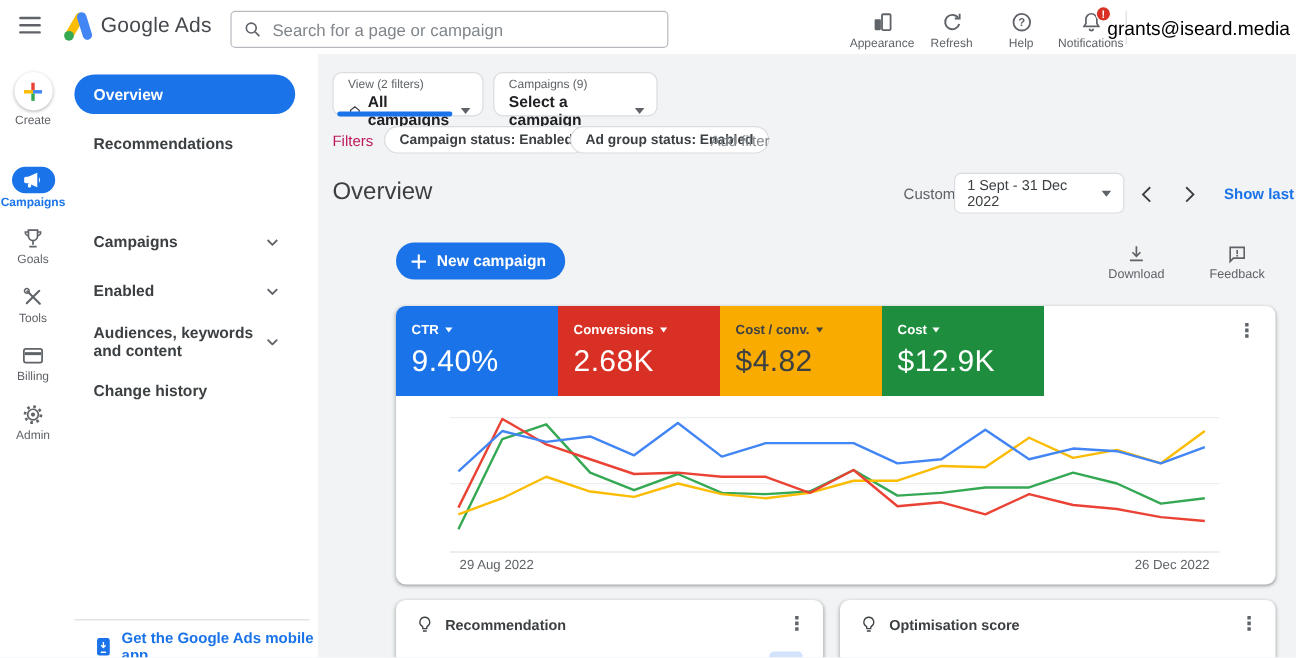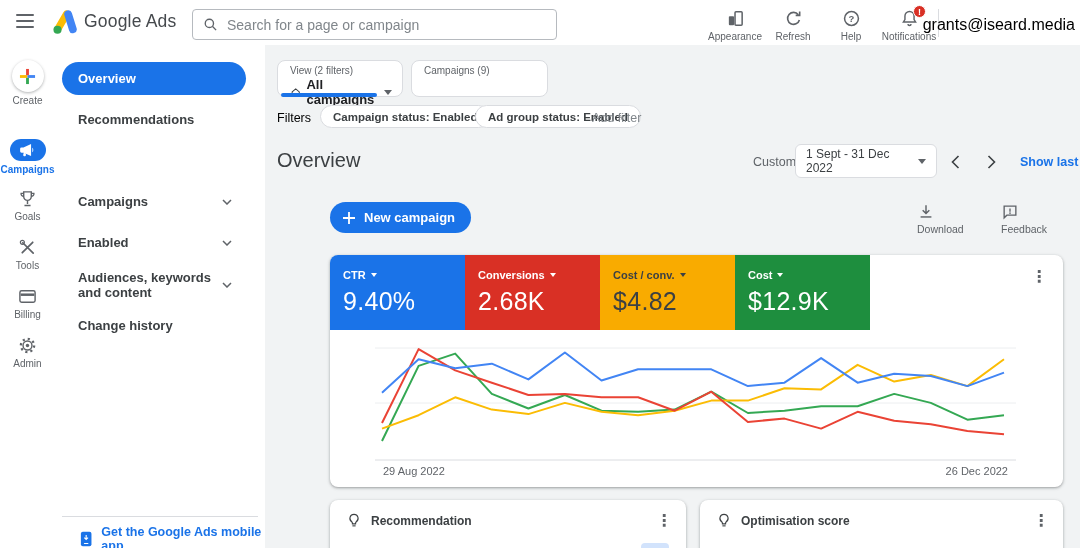--- a/index.html
+++ b/index.html
@@ -49,40 +49,40 @@
 
   .selbox { position:absolute; background:#fff; border:1px solid #dadce0; border-radius:8px; height:37px; padding:4px 10px 0 12px; cursor:pointer; }
   .selbox .small { font-size:10px; color:#5f6368; }
   .selbox .val { display:flex; align-items:center; font-size:13px; font-weight:bold; color:#202124; margin-top:1px; }
   .view-box { left:12px; top:15px; width:126px; }
   .view-underline { position:absolute; left:3px; bottom:-1px; width:96px; height:4px; background:#1a73e8; border-radius:3px; }
   .camp-box { left:146px; top:15px; width:137px; }
   .caret { width:0; height:0; border-left:4px solid transparent; border-right:4px solid transparent; border-top:5px solid currentColor; display:inline-block; }
   .selbox .caret { color:#5f6368; margin-left:auto; }
 
-  .filters-label { position:absolute; left:12px; top:66px; font-size:12.5px; color:#000000; }
+  .filters-label { position:absolute; left:12px; top:66px; font-size:12.5px; color:#be185d; }
   .chip { position:absolute; top:60px; height:23px; background:#fff; border:1px solid #dadce0; border-radius:12px;
           display:flex; align-items:center; padding:0 12px; font-size:11.5px; font-weight:bold; color:#3c4043; cursor:pointer; white-space:nowrap; }
   .chip1 { left:55px; } .chip2 { left:210px; }
   .add-filter { position:absolute; left:327px; top:66px; font-size:12.5px; color:#80868b; cursor:pointer; }
 
   .page-title { position:absolute; left:12px; top:104px; font-size:20px; color:#3c4043; }
   .range-mode { position:absolute; left:488px; top:110px; font-size:12.5px; color:#5f6368; }
   .date-box { position:absolute; left:530px; top:99px; width:142px; height:34px; background:#fff; border:1px solid #dadce0;
               border-radius:6px; display:flex; align-items:center; padding:0 10px; cursor:pointer; justify-content:center; }
   .date-box .txt { font-size:12px; color:#3c4043; }
   .date-box .caret { color:#5f6368; }
   .nav-chev { position:absolute; top:107px; width:20px; height:20px; display:flex; align-items:center; justify-content:center; cursor:pointer; }
   .chev-prev { left:680px; } .chev-next { left:716px; }
   .show-last { position:absolute; left:755px; top:110px; font-size:12.5px; font-weight:bold; color:#1a73e8; cursor:pointer; white-space:nowrap; }
 
   .new-campaign { position:absolute; left:65px; top:157px; height:31px; background:#1a73e8; border-radius:16px; border:none;
                   display:flex; align-items:center; padding:0 16px 0 12px; cursor:pointer; }
   .new-campaign .txt { color:#fff; font-size:13px; font-weight:bold; margin-left:8px; }
-  .icon-btn { position:absolute; top:158px; width:60px; display:flex; flex-direction:column; align-items:flex-start; cursor:pointer; }
+  .icon-btn { position:absolute; top:158px; width:60px; display:flex; flex-direction:column; align-items:center; cursor:pointer; }
   .icon-btn .lbl { font-size:10.5px; color:#5f6368; margin-top:2px; }
   .dl-btn { left:652px; } .fb-btn { left:736px; }
 
   
   .main-card { position:absolute; left:65px; top:210px; width:733px; height:232px; background:#fff; border-radius:8px;
                box-shadow:0 1px 2px rgba(60,64,67,.3),0 1px 3px 1px rgba(60,64,67,.15); }
   .scorecard { position:absolute; top:0; width:135px; height:75px; padding:14px 0 0 13px; cursor:pointer; }
   .scorecard.first { border-top-left-radius:8px; }
   .sc-label { font-size:11px; font-weight:bold; display:flex; align-items:center; }
   .sc-label .caret { border-left-width:3.5px; border-right-width:3.5px; border-top-width:4.5px; margin-left:5px; }
@@ -279,20 +279,24 @@
           <path d="M3 7.2 8 3l5 4.2V13H9.6V9.8H6.4V13H3V7.2z" fill="none" stroke="#3c4043" stroke-width="1.4"></path>
         </svg>
         <span>All campaigns</span>
         <span class="caret"></span>
       </div>
       <div class="view-underline"></div>
     </div>
 
     <div class="selbox camp-box">
       <div class="small">Campaigns (9)</div>
+      <div class="val">
+        <span>Select a campaign</span>
+        <span class="caret"></span>
+      </div>
     </div>
 
     <div class="filters-label">Filters</div>
     <div class="chip chip1">Campaign status: Enabled</div>
     <div class="chip chip2">Ad group status: Enabled</div>
     <div class="add-filter">Add filter</div>
 
     <div class="page-title">Overview</div>
     <div class="range-mode">Custom</div>
     <div class="date-box">

